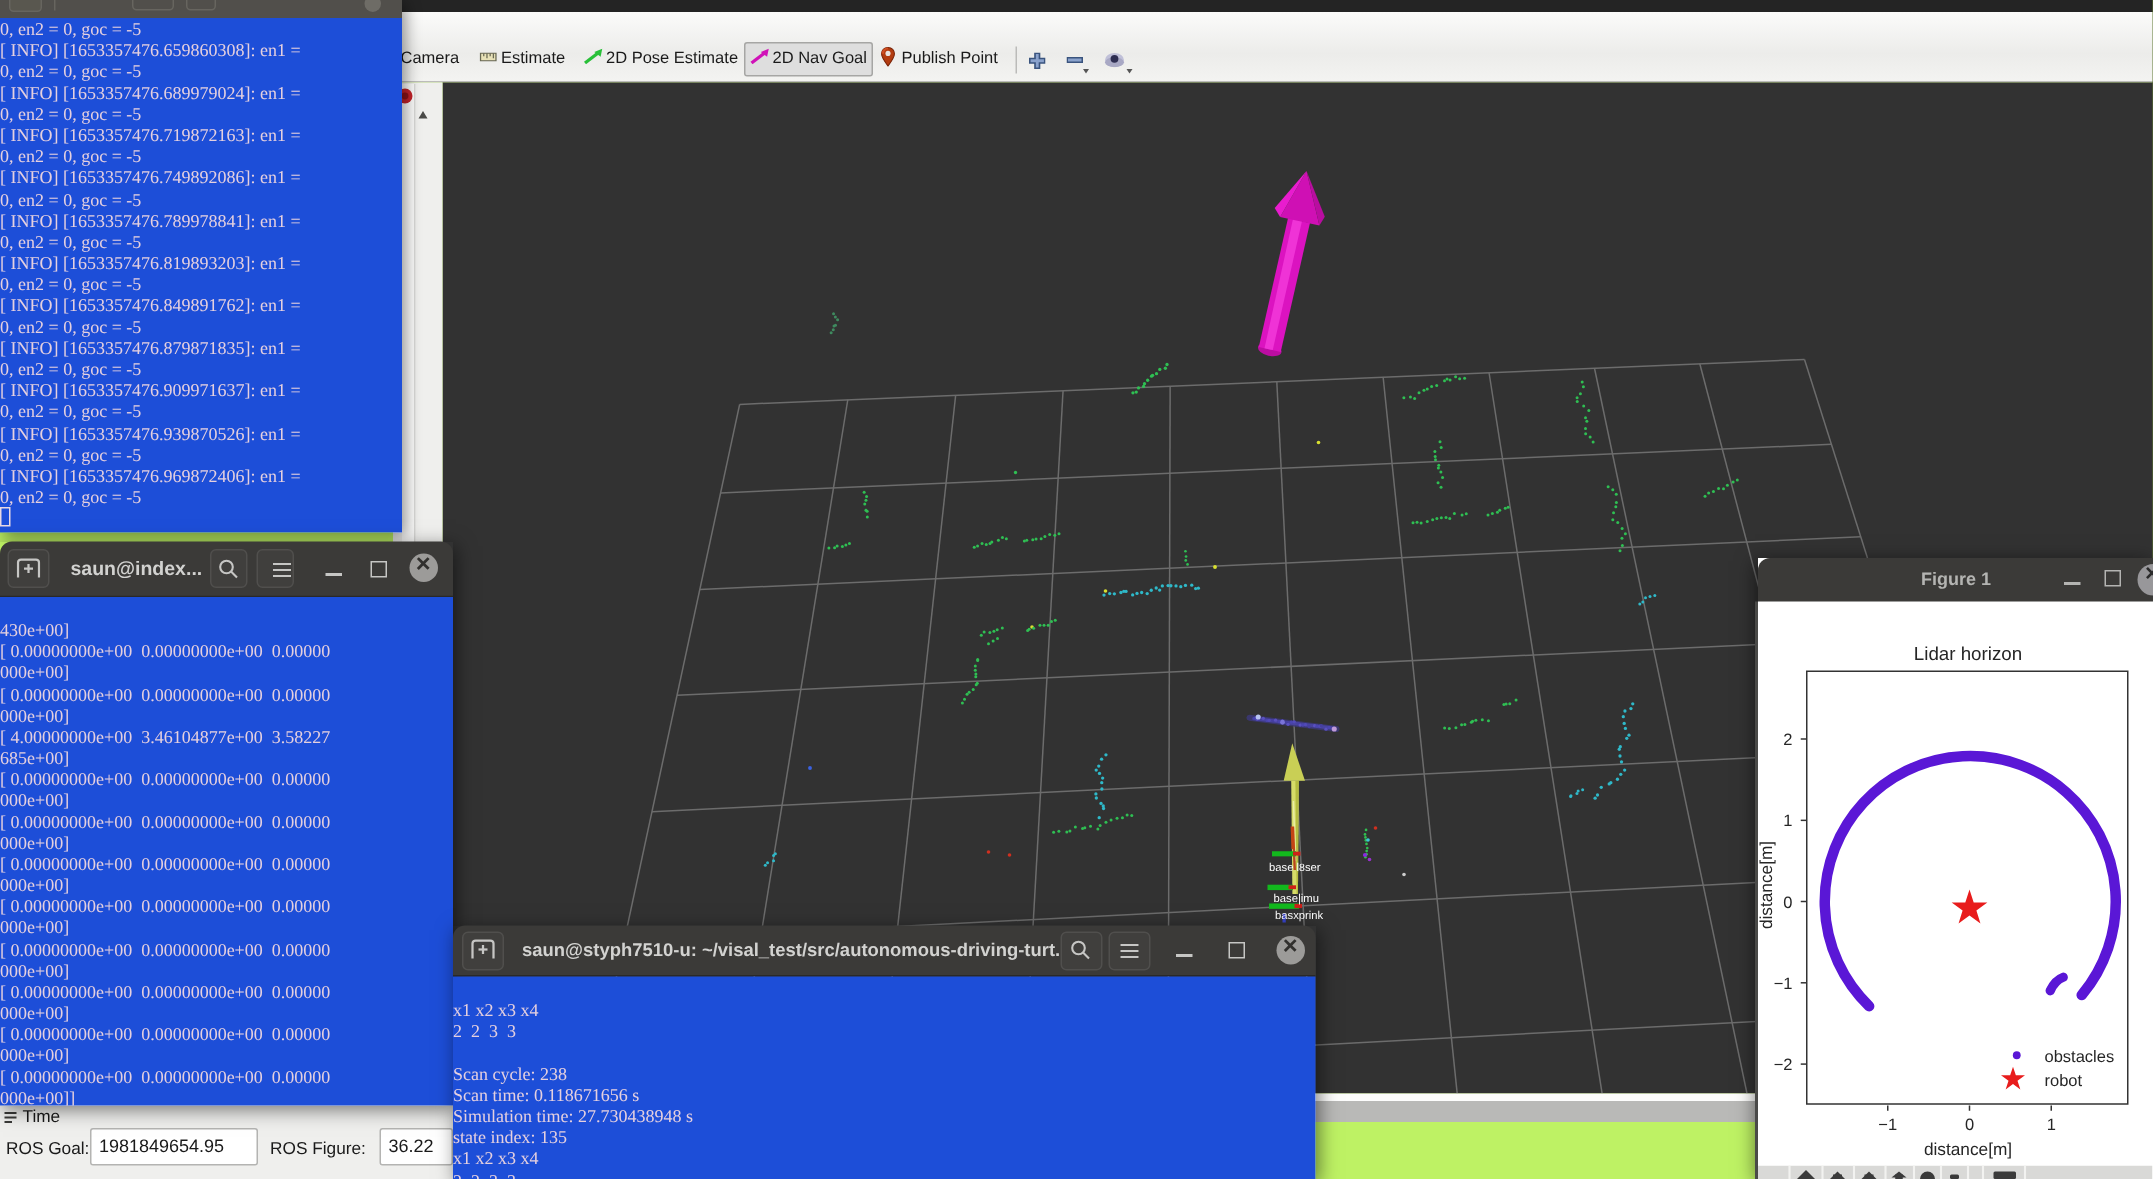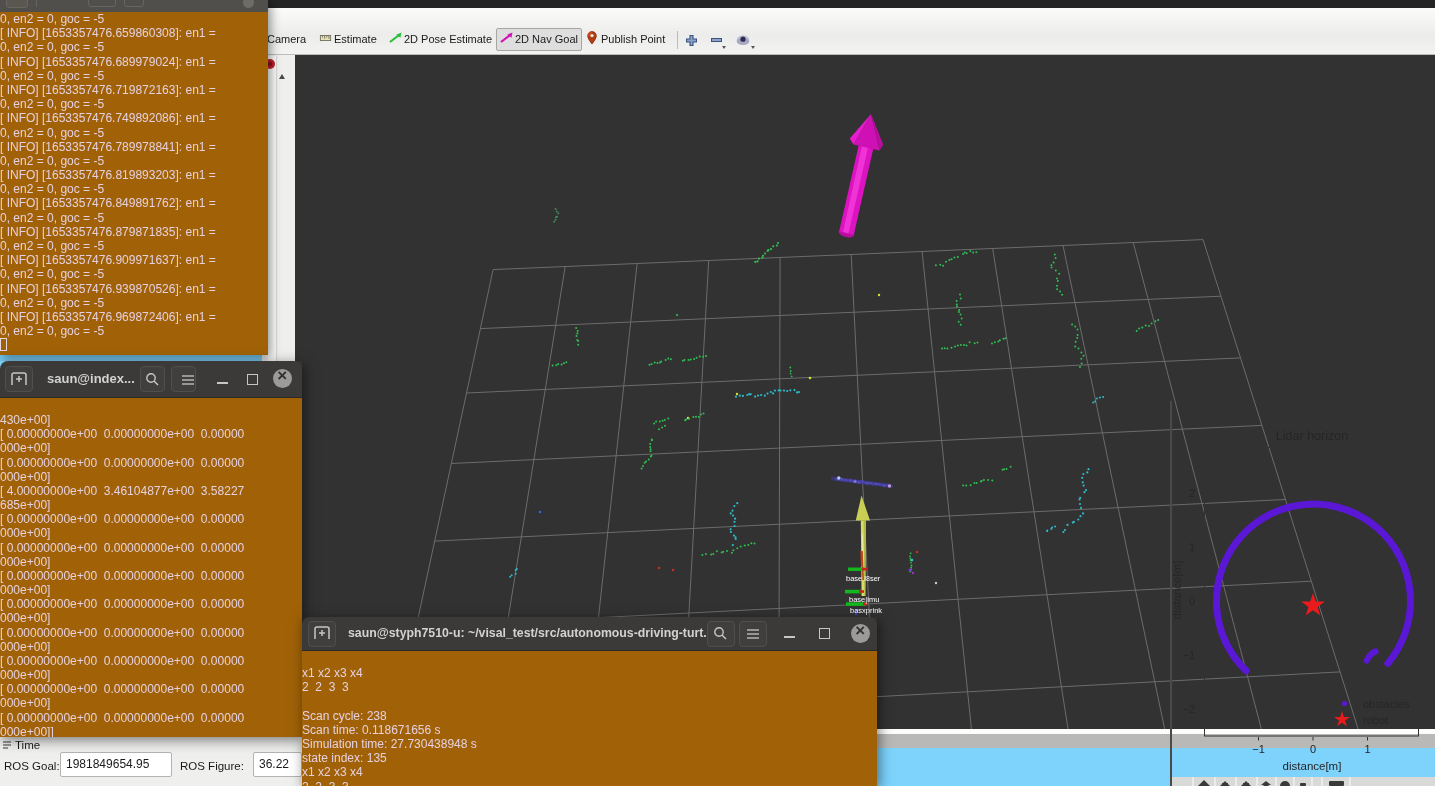--- a/index.html
+++ b/index.html
@@ -1,19 +1,19 @@
 <!DOCTYPE html>
 <html><head><meta charset="utf-8"><title>rviz</title>
 <style>
 *{margin:0;padding:0;box-sizing:border-box}
 html,body{width:1435px;height:786px;overflow:hidden;background:#000}
 #screen{position:absolute;top:0;left:0;width:1435px;height:786px;font-family:"Liberation Sans",sans-serif}
 .abs{position:absolute}
 
-#rviz{position:absolute;left:0;top:0;width:1435px;height:786px;background:#7dd3fc}
+#rviz{position:absolute;left:0;top:0;width:1435px;height:786px;background:#bef264}
 #rviz-topstrip{position:absolute;left:262px;top:0;width:1173px;height:8px;background:#242424}
 #rviz-toolbar{position:absolute;left:262px;top:8px;width:1173px;height:47px;
   background:linear-gradient(#fbfbfa,#ececea 60%,#f3f3f1);border-bottom:1px solid #bcbcba}
 .tbtxt{position:absolute;top:33px;font-size:11px;color:#1a1a1a;white-space:nowrap}
 #navgoal-btn{position:absolute;left:496px;top:28px;width:86px;height:23px;background:#dedede;
   border:1px solid #a6a6a4;border-radius:2px}
 
 #view3d{position:absolute;left:295px;top:55px;width:1140px;height:674px;background:#323232;overflow:hidden}
 
 #disp-sliver{position:absolute;left:262px;top:55px;width:33px;height:674px;background:#efefed}
@@ -27,22 +27,22 @@
   font-size:12px;color:#1a1a1a;line-height:23px;padding-left:5px}
 
 .term-title{position:absolute;left:0;right:0;height:37px;background:#3b3a38;border-radius:8px 8px 0 0;
   border-bottom:1px solid #2a2927}
 .term-title .ttl{position:absolute;font-size:13px;font-weight:bold;color:#d2d2d0;top:10px;white-space:nowrap}
 .tbtn{position:absolute;top:5px;width:28px;height:26px;border:1px solid #504f4d;border-radius:4px;background:#403f3d}
 .circ-close{position:absolute;width:19px;height:19px;border-radius:50%;background:#9c9b99;top:8px}
 .circ-close:after{content:"\00d7";position:absolute;left:4.2px;top:-3.5px;font-size:17px;color:#31302e;font-weight:bold}
 .minb{position:absolute;width:11px;height:2px;background:#c6c6c4;top:21px}
 .maxb{position:absolute;width:11px;height:11px;border:1.5px solid #c6c6c4;top:13px}
-.termbody{position:absolute;left:0;right:0;bottom:0;background:#a16207;color:#e5d0df;
-  font-family:Liberation Sans, sans-serif;white-space:pre;overflow:hidden}
+.termbody{position:absolute;left:0;right:0;bottom:0;background:#1d4ed8;color:#e5d0df;
+  font-family:Liberation Serif, serif;white-space:pre;overflow:hidden}
 #term1{position:absolute;left:0;top:0;width:268px;height:355px;box-shadow:2px 2px 10px rgba(0,0,0,.45)}
 #term1 .termbody{top:12px;font-size:12px;line-height:14.18px}
 #term1-bar{position:absolute;left:0;top:0;width:268px;height:12px;background:#514f4b}
 #term2{position:absolute;left:0;top:361px;width:302px;height:376px;box-shadow:2px 3px 12px rgba(0,0,0,.5)}
 #term2 .termbody{top:37px;font-size:12px;line-height:14.17px;padding-top:15px}
 #term3{position:absolute;left:302px;top:617px;width:575px;height:169px;box-shadow:2px 3px 12px rgba(0,0,0,.5)}
 #term3 .term-title{height:34px}
 #term3 .termbody{top:34px;font-size:12px;line-height:14.2px;padding-top:15px}
 .cursor{display:inline-block;width:7px;height:13px;border:1px solid #e8d8e4;vertical-align:-2px}
 
@@ -486,20 +486,29 @@
    <path d="M1 2 h8 M1 5 h8 M1 8 h5" stroke="#3a3a38" stroke-width="1.2" fill="none"></path>
       </svg>
   <span class="abs" style="left:15px;top:739px;font-size:11.5px;color:#1a1a1a">Time</span>
   <span class="abs" style="left:4px;top:760px;font-size:11.5px;color:#1a1a1a">ROS Goal:</span>
   <div class="inputbox" style="left:60px;top:752px;width:112px">1981849654.95</div>
   <span class="abs" style="left:180px;top:760px;font-size:11.5px;color:#1a1a1a">ROS Figure:</span>
   <div class="inputbox" style="left:253px;top:752px;width:49px">36.22</div>
 </div>
 
 <div class="abs" style="left:1169.5px;top:401px;width:2.5px;height:385px;background:#4a4a48;z-index:5"></div>
+<div id="figwin">
+  <div id="fig-title">
+    <span class="t">Figure 1</span>
+    <div class="minb" style="left:204px;top:16px;background:#b4b4b2"></div>
+    <div class="maxb" style="left:231px;top:8px;border-color:#b4b4b2"></div>
+    <div class="abs" style="left:253px;top:4px;width:21px;height:21px;border-radius:50%;background:#98979a"></div>
+    <span class="abs" style="left:258px;top:1.5px;font-size:16px;color:#2a2a2a;font-weight:bold">×</span>
+  </div>
+</div>
 <svg class="abs" style="left:1172px;top:401px" width="263" height="385" viewBox="1172 401 263 385">
 <text x="1312" y="440" font-size="12.5" fill="#262626" text-anchor="middle" font-family="Liberation Sans,sans-serif">Lidar horizon</text>
 <rect x="1204.5" y="447.5" width="214" height="288.5" fill="none" stroke="#333333" stroke-width="1"></rect>
 <g stroke="#333333" stroke-width="1">
 <line x1="1258.5" y1="737" x2="1258.5" y2="740.5"></line>
         <line x1="1313" y1="737" x2="1313" y2="740.5"></line>
         <line x1="1367.5" y1="737" x2="1367.5" y2="740.5"></line>
 <line x1="1204" y1="492.7" x2="1200.5" y2="492.7"></line>
         <line x1="1204" y1="546.9" x2="1200.5" y2="546.9"></line>
         <line x1="1204" y1="601" x2="1200.5" y2="601"></line>

